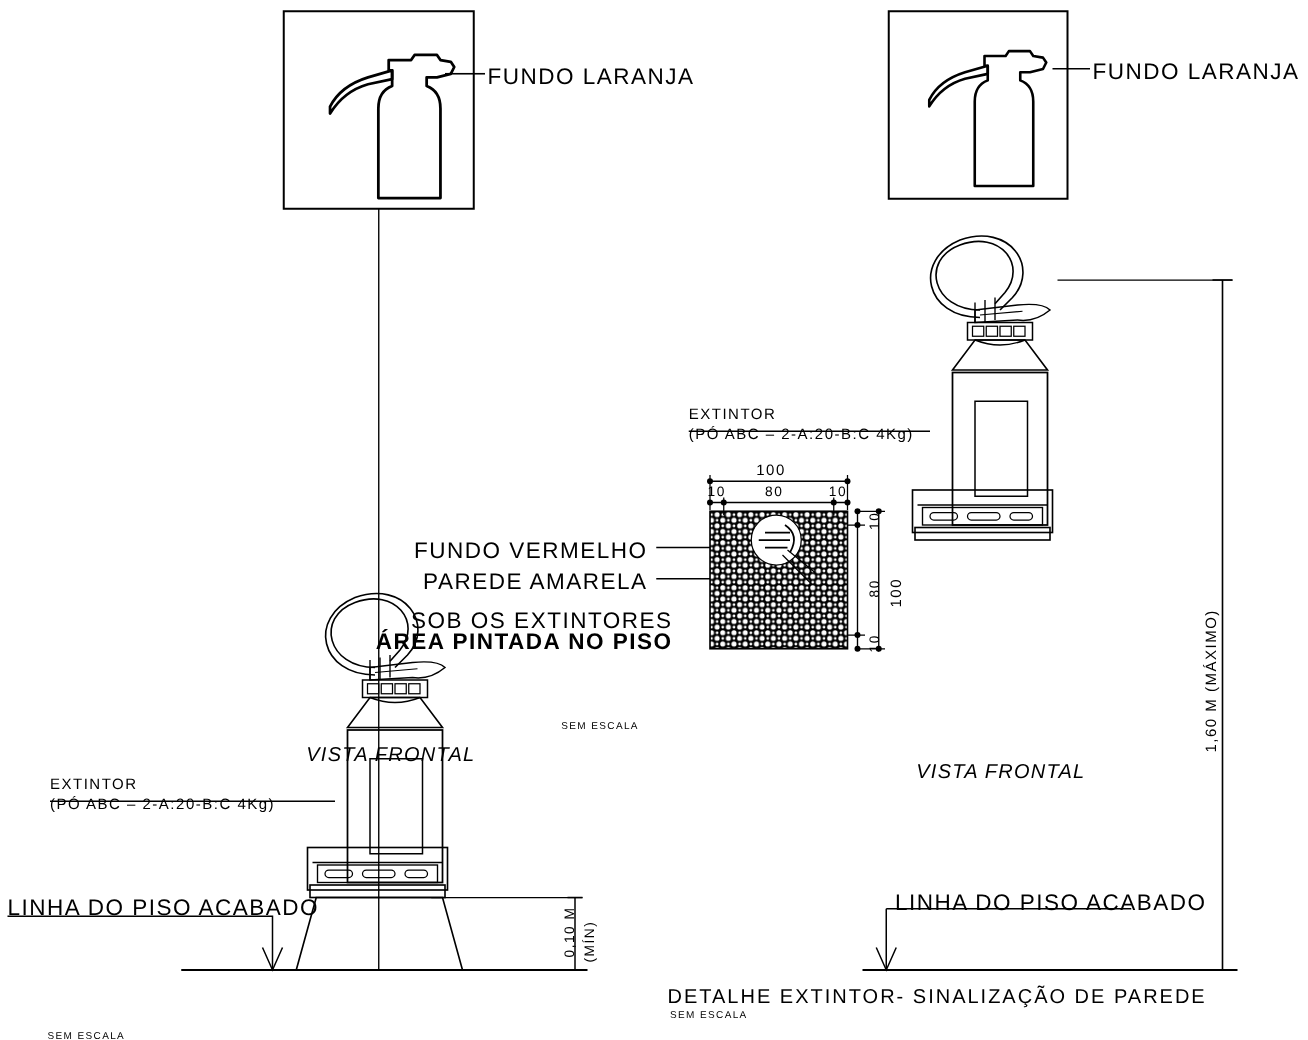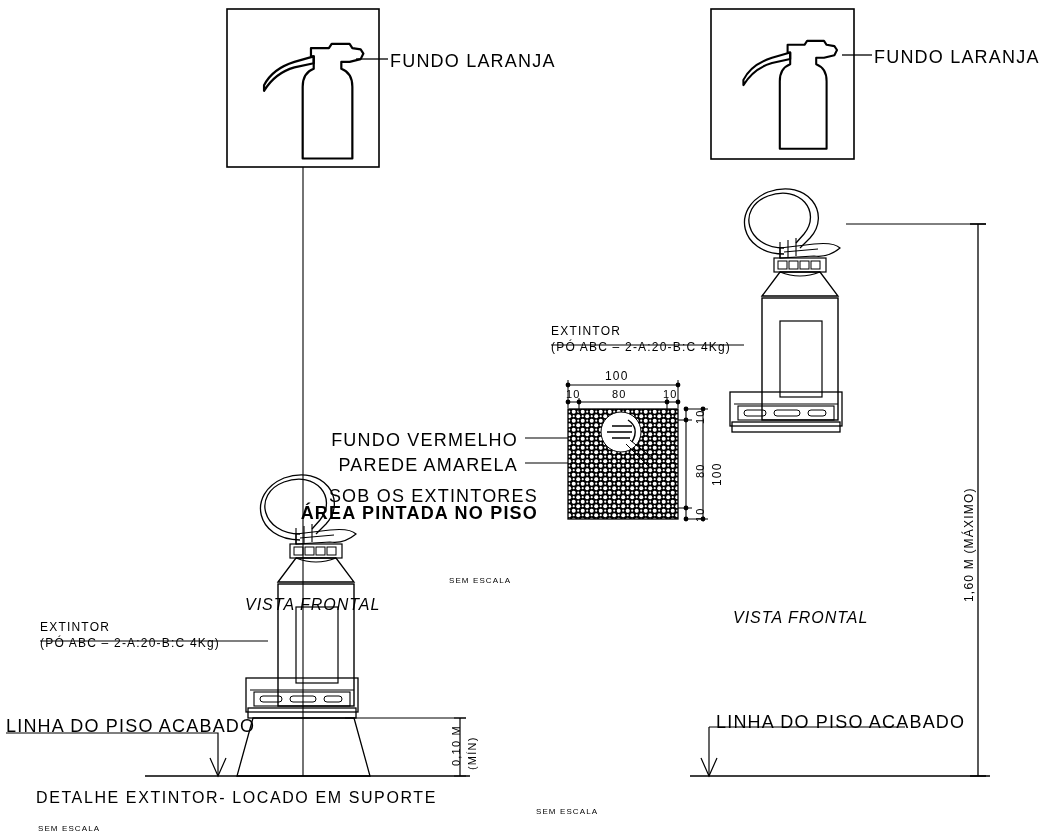--- a/index.html
+++ b/index.html
@@ -216,18 +216,18 @@
   <div class="lbl t12" style="left:40px;top:637px;">(PÓ ABC – 2-A:20-B:C 4Kg)</div>
 
   <div class="lbl t13" style="left:6px;top:716px;">LINHA DO PISO ACABADO</div>
   <div class="lbl t13" style="left:716px;top:712px;">LINHA DO PISO ACABADO</div>
 
   <div class="lbl t11 rot90 nowrap" style="left:450px;top:766px;">0,10 M</div>
   <div class="lbl t11 rot90 nowrap" style="left:466px;top:770px;">(MÍN)</div>
 
   <div class="lbl t12 rot90 nowrap" style="left:963px;top:602px;">1,60 M (MÁXIMO)</div>
 
-  <div class="lbl t16" style="left:36px;top:789px;">DETALHE EXTINTOR- LOCADO EM SUPORTE</div>
   <div class="lbl t8" style="left:38px;top:825px;">SEM ESCALA</div>
 
+  <div class="lbl t16" style="left:534px;top:789px;">DETALHE EXTINTOR- SINALIZAÇÃO DE PAREDE</div>
   <div class="lbl t8" style="left:536px;top:808px;">SEM ESCALA</div>
 
 </div>
 
 </body></html>

